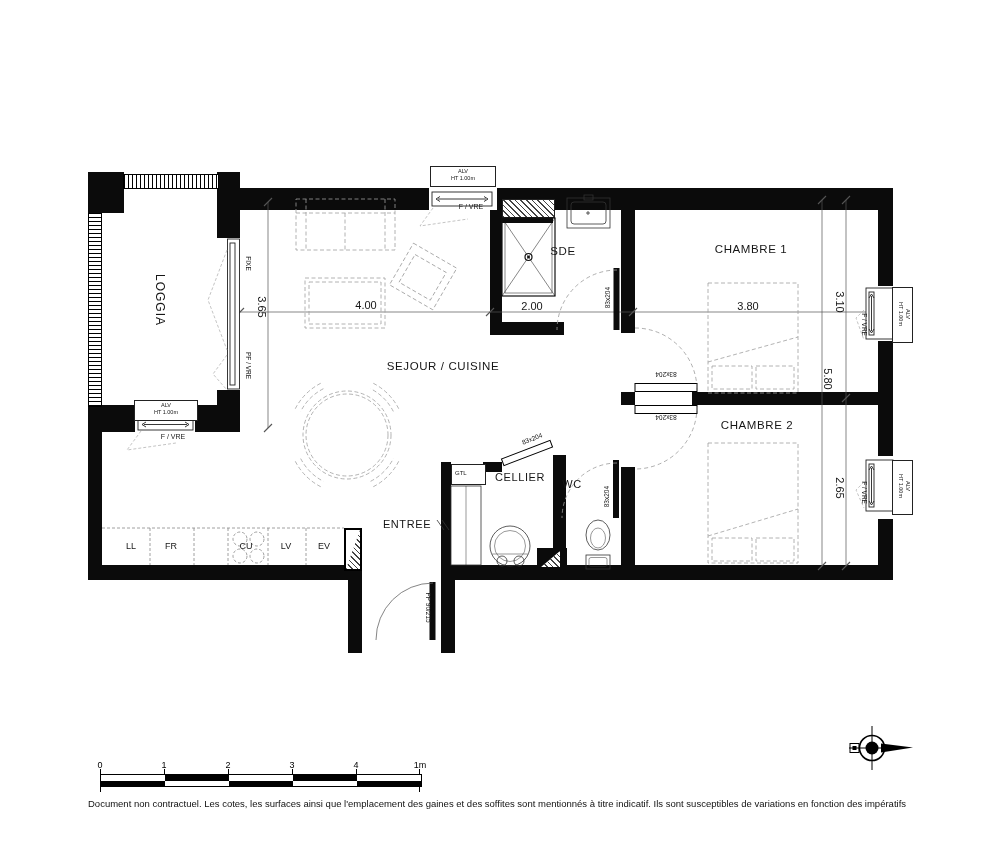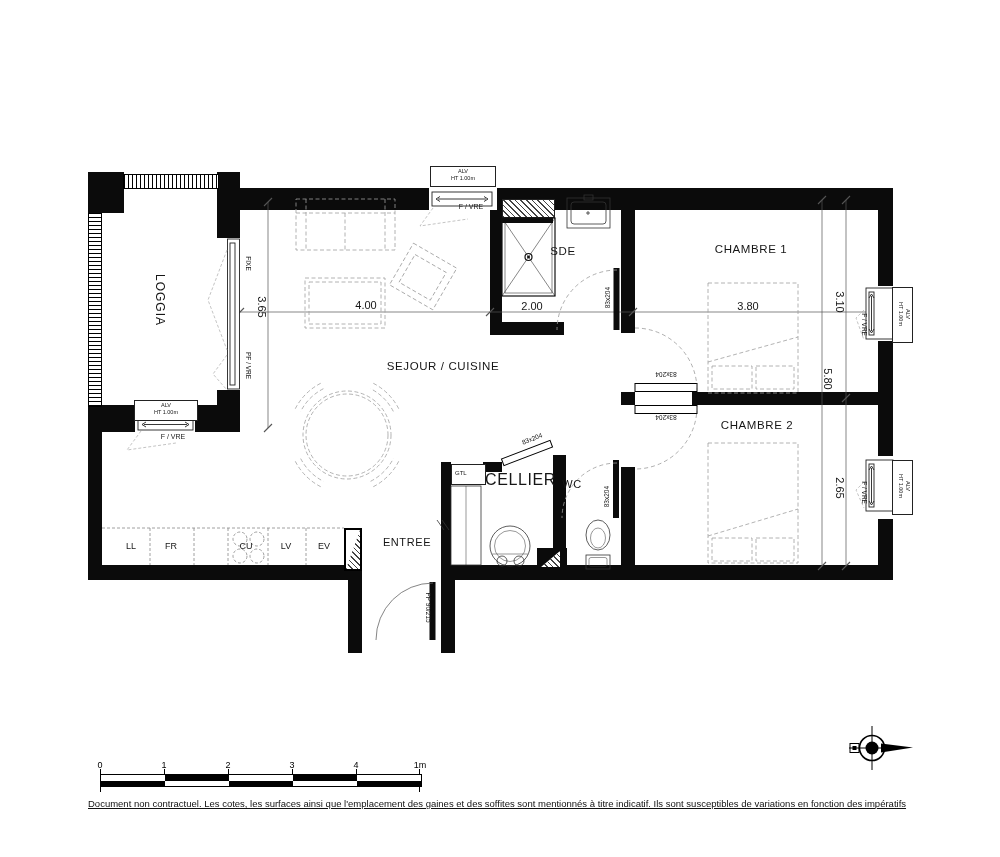--- a/index.html
+++ b/index.html
@@ -27,21 +27,21 @@
   .hatchtri{position:absolute;inset:0;
          background-image:repeating-linear-gradient(45deg,#444 0,#444 1px,transparent 1px,transparent 4px);
          clip-path:polygon(0 100%,100% 0,100% 100%);}
   .sb-num{position:absolute;font-size:9px;color:#000;text-align:center;}
   #scalebar{position:absolute;left:100px;top:774px;width:320px;height:11px;border:1px solid #000;}
   #scalebar .row{position:absolute;left:0;width:100%;height:50%;}
   #scalebar .rtop{top:0;background:repeating-linear-gradient(90deg,#fff 0,#fff 64px,#000 64px,#000 128px);}
   #scalebar .rbot{top:50%;background:repeating-linear-gradient(90deg,#000 0,#000 64px,#fff 64px,#fff 128px);}
   #disclaimer{position:absolute;left:88px;top:797px;width:824px;font-size:9.5px;
               line-height:13.5px;color:#111;}
-  #disclaimer span{display:block;text-decoration:underline;}
+  #disclaimer span{display:block;}
 </style>
 </head>
 <body>
 
 <div id="stage">
 
   <div class="wall" style="left:88px;top:172px;width:36px;height:41px"></div>
   <div class="wall" style="left:88px;top:405px;width:36px;height:27px"></div>
   <div class="wall" style="left:88px;top:432px;width:14px;height:148px"></div>
   <div class="wall" style="left:123px;top:405px;width:12px;height:27px"></div>
@@ -263,23 +263,23 @@
 
   <div class="albox" style="left:451px;top:464px;width:30px;height:18px;font-size:6px;line-height:14px;text-align:left;padding-left:3px">
     <span>GTL</span>
   </div>
 
   <div class="lbl room vr" style="left:118px;top:292px;width:80px;height:16px;font-size:12px;letter-spacing:1px">LOGGIA</div>
   <div class="lbl room" style="left:383px;top:360px;width:120px">SEJOUR / CUISINE</div>
   <div class="lbl room" style="left:543px;top:245px;width:40px">SDE</div>
   <div class="lbl room" style="left:701px;top:243px;width:100px">CHAMBRE 1</div>
   <div class="lbl room" style="left:707px;top:419px;width:100px">CHAMBRE 2</div>
-  <div class="lbl room" style="left:485px;top:471px;width:70px;font-size:16px">CELLIER</div>
+  <div class="lbl room" style="left:485px;top:471px;width:70px;font-size:11px">CELLIER</div>
   <div class="lbl room" style="left:557px;top:478px;width:30px;font-size:11px">WC</div>
-  <div class="lbl room" style="left:372px;top:536px;width:70px;font-size:11px">ENTREE</div>
+  <div class="lbl room" style="left:372px;top:518px;width:70px;font-size:11px">ENTREE</div>
 
   <div class="lbl dim" style="left:346px;top:299px;width:40px">4.00</div>
   <div class="lbl dim" style="left:512px;top:300px;width:40px">2.00</div>
   <div class="lbl dim" style="left:728px;top:300px;width:40px">3.80</div>
   <div class="lbl dim vr" style="left:242px;top:301px;width:40px">3.65</div>
   <div class="lbl dim vr" style="left:820px;top:296px;width:40px">3.10</div>
   <div class="lbl dim vr" style="left:808px;top:373px;width:40px">5.80</div>
   <div class="lbl dim vr" style="left:820px;top:482px;width:40px">2.65</div>
 
   <div class="lbl" style="left:448px;top:203px;width:46px;font-size:7px">F / VRE</div>

